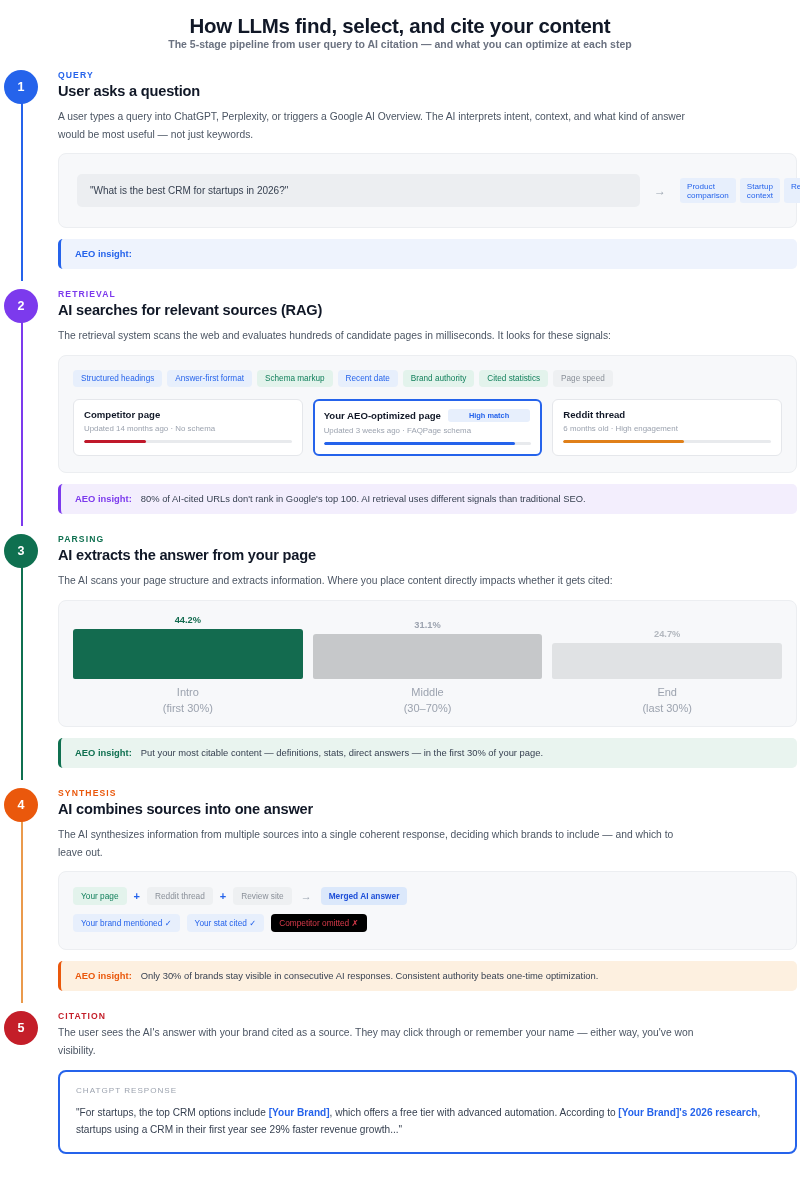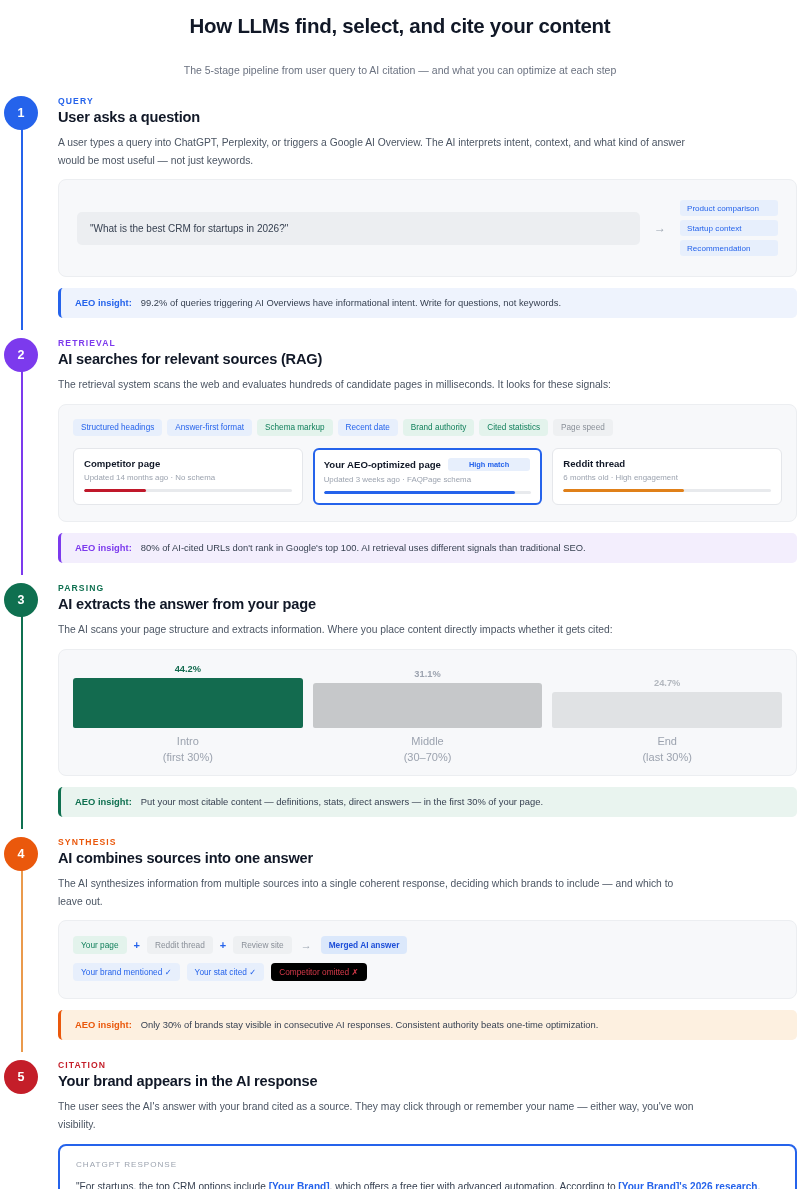--- a/index.html
+++ b/index.html
@@ -11,21 +11,21 @@
     -webkit-font-smoothing: antialiased;
   }
   body { width: 800px; min-height: 1189px; position: relative; padding-bottom: 10px; }
 
   
   .header { padding: 14px 24px 6px; text-align: center; }
   .header h1 {
     font-size: 20.5px; font-weight: bold; letter-spacing: -0.3px; color: #111827;
   }
   .header .sub {
-    margin-top: 26px; font-size: 10.5px; color: #6b7280; font-weight: normal;
+    margin-top: 0; font-size: 10.5px; color: #6b7280; font-weight: bold;
   }
 
   
   .stages { position: relative; margin-top: 14px; }
   .stage { position: relative; padding-left: 58px; padding-right: 0; }
   .stage-rail {
     position: absolute; left: 21px; top: 18px; bottom: -6px; width: 2px;
   }
   .stage:last-child .stage-rail { display: none; }
   .badge {
@@ -65,21 +65,21 @@
   .insight .ilabel { font-weight: bold; white-space: nowrap; }
   .insight .itext { color: #374151; }
 
   
   .query-card { padding: 20px 18px; display: flex; align-items: center; gap: 12px; }
   .query-input {
     flex: 1; background: #eceef1; border-radius: 5px;
     padding: 11px 13px; font-size: 10px; color: #374151;
   }
   .arrow-glyph { color: #9aa3af; font-size: 12px; line-height: 1; padding: 0 2px; }
-  .intent-list { display: flex; flex-direction: column; gap: 4px; width: 98px; }
+  .intent-list { display: flex; flex-direction: row; gap: 4px; width: 98px; }
   .intent-chip {
     background: #e7effc; color: #2563eb; font-size: 8.1px;
     padding: 3.5px 7px; border-radius: 3px; text-align: left;
   }
 
   
   .retrieval-card { padding: 14px 14px 16px; }
   .signals { display: flex; flex-wrap: wrap; gap: 5px; margin-bottom: 12px; }
   .signal {
     font-size: 8.2px; padding: 4px 8px; border-radius: 4px; white-space: nowrap;
@@ -164,21 +164,20 @@
         <div class="arrow-glyph">→</div>
         <div class="intent-list">
           <div class="intent-chip">Product comparison</div>
           <div class="intent-chip">Startup context</div>
           <div class="intent-chip">Recommendation</div>
         </div>
       </div>
 
       <div class="insight" style="background:#eef3fd;border-left:3px solid #2563eb;">
         <span class="ilabel" style="color:#2563eb;">AEO insight:</span>
-        <span class="itext">99.2% of queries triggering AI Overviews have informational intent. Write for questions, not keywords.</span>
       </div>
     </div>
   </div>
 
   <div class="stage" style="margin-top:14px;padding-bottom:6px;">
     <div class="stage-rail" style="background:#7c3aed;"></div>
     <div class="badge" style="background:#7c3aed;">2</div>
     <div class="stage-body">
       <div class="kicker" style="color:#7c3aed;">RETRIEVAL</div>
       <div class="stage-title">AI searches for relevant sources (RAG)</div>
@@ -312,21 +311,20 @@
         <span class="itext">Only 30% of brands stay visible in consecutive AI responses. Consistent authority beats one-time optimization.</span>
       </div>
     </div>
   </div>
 
   <div class="stage" style="margin-top:14px;">
 
     <div class="badge" style="background:#c41e29;">5</div>
     <div class="stage-body">
       <div class="kicker" style="color:#c41e29;">CITATION</div>
-      <div class="stage-title">Your brand appears in the AI response</div>
       <div class="stage-desc">The user sees the AI's answer with your brand cited as a source. They may click through or remember your name — either way, you've won visibility.</div>
 
       <div class="resp-card">
         <div class="resp-kicker">CHATGPT RESPONSE</div>
         <div class="resp-text">
           <span>"For startups, the top CRM options include </span><span class="cite">[Your Brand]</span><span>, which offers a free tier with advanced automation. According to </span><span class="cite">[Your Brand]'s 2026 research</span><span>, startups using a CRM in their first year see 29% faster revenue growth..."</span>
         </div>
 
       </div>
     </div>

